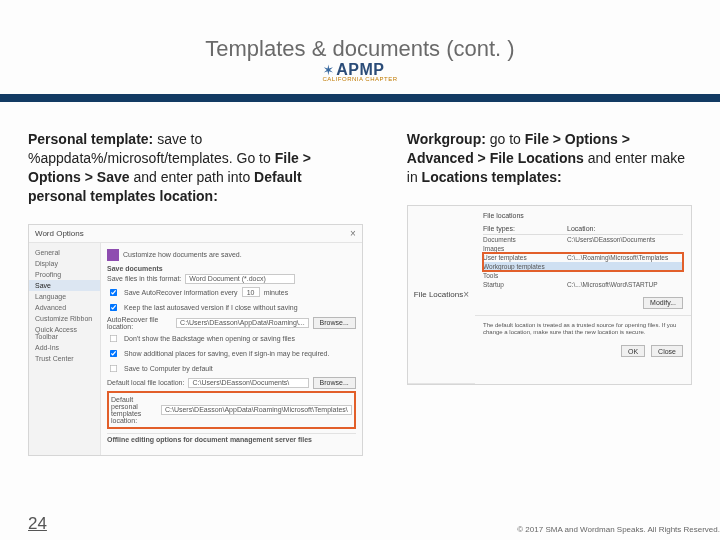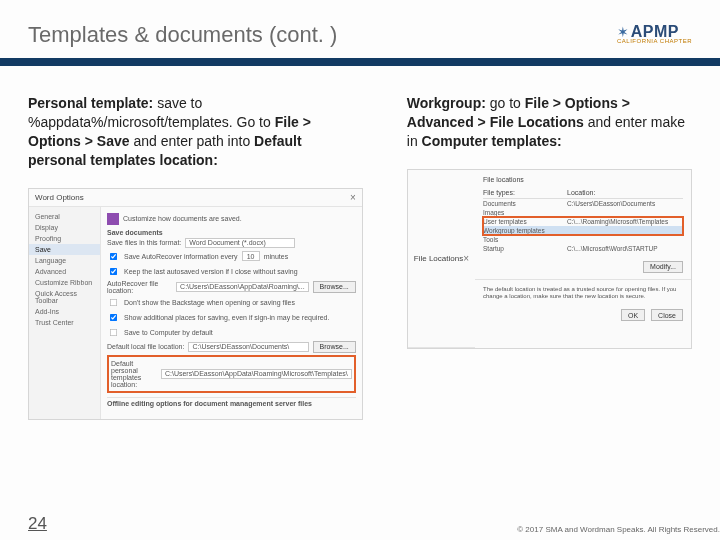--- a/index.html
+++ b/index.html
@@ -5,22 +5,22 @@
   * { box-sizing: border-box; margin: 0; padding: 0; }
   body {
     width: 720px; height: 540px;
     background: #fdfdfd;
     font-family: Arial, Helvetica, sans-serif;
     color: #333;
     position: relative;
     overflow: hidden;
   }
   .title-bar {
-    padding: 22px 28px 10px 28px;
-    display: flex; justify-content: space-between; align-items: center;
+    padding: 36px 28px 10px 28px;
+    display: flex; justify-content: space-between; align-items: center; flex-direction: column;
   }
   .title-bar h1 {
     font-size: 22px; font-weight: 400; color: #6a6a6a;
   }
   .apmp-logo { text-align: right; }
   .apmp-logo .row1 { display: flex; align-items: center; gap: 2px; }
   .apmp-logo .star { color: #3a6aa0; font-size: 14px; }
   .apmp-logo .apmp-text {
     font: 700 16px/1 Arial; color: #2b4c78; letter-spacing: 0.5px;
   }
@@ -237,21 +237,21 @@
           </div>
           <div class="wo-divider"></div>
           <b>Offline editing options for document management server files</b>
         </div>
       </div>
     </div>
   </div>
 
   <div class="col-right">
     <p class="desc">
-      <b>Workgroup:</b><span> go to </span><b>File &gt; Options &gt; Advanced &gt; File Locations</b><span> and enter make in </span><b>Computer templates:</b>
+      <b>Workgroup:</b><span> go to </span><b>File &gt; Options &gt; Advanced &gt; File Locations</b><span> and enter make in </span><b>Locations templates:</b>
     </p>
 
     <div class="dlg fl">
       <div class="titlebar">
         <span>File Locations</span>
         <span class="close">×</span>
       </div>
       <div class="fl-body">
         <div class="fl-desc">File locations</div>
         <div class="fl-headrow">

